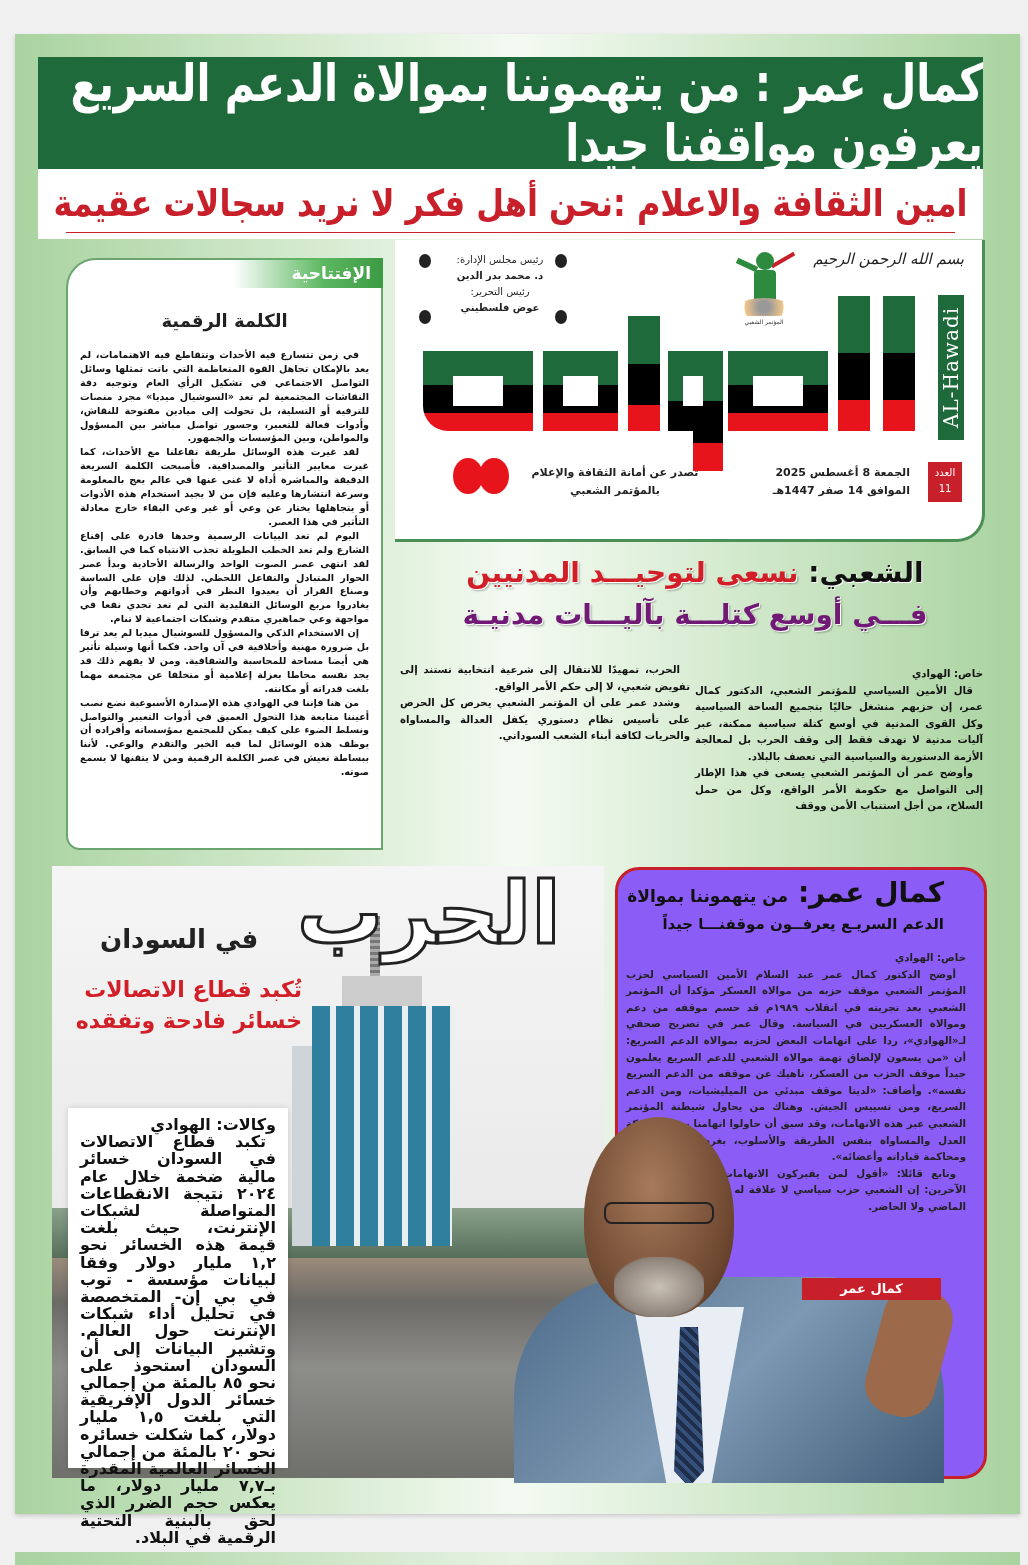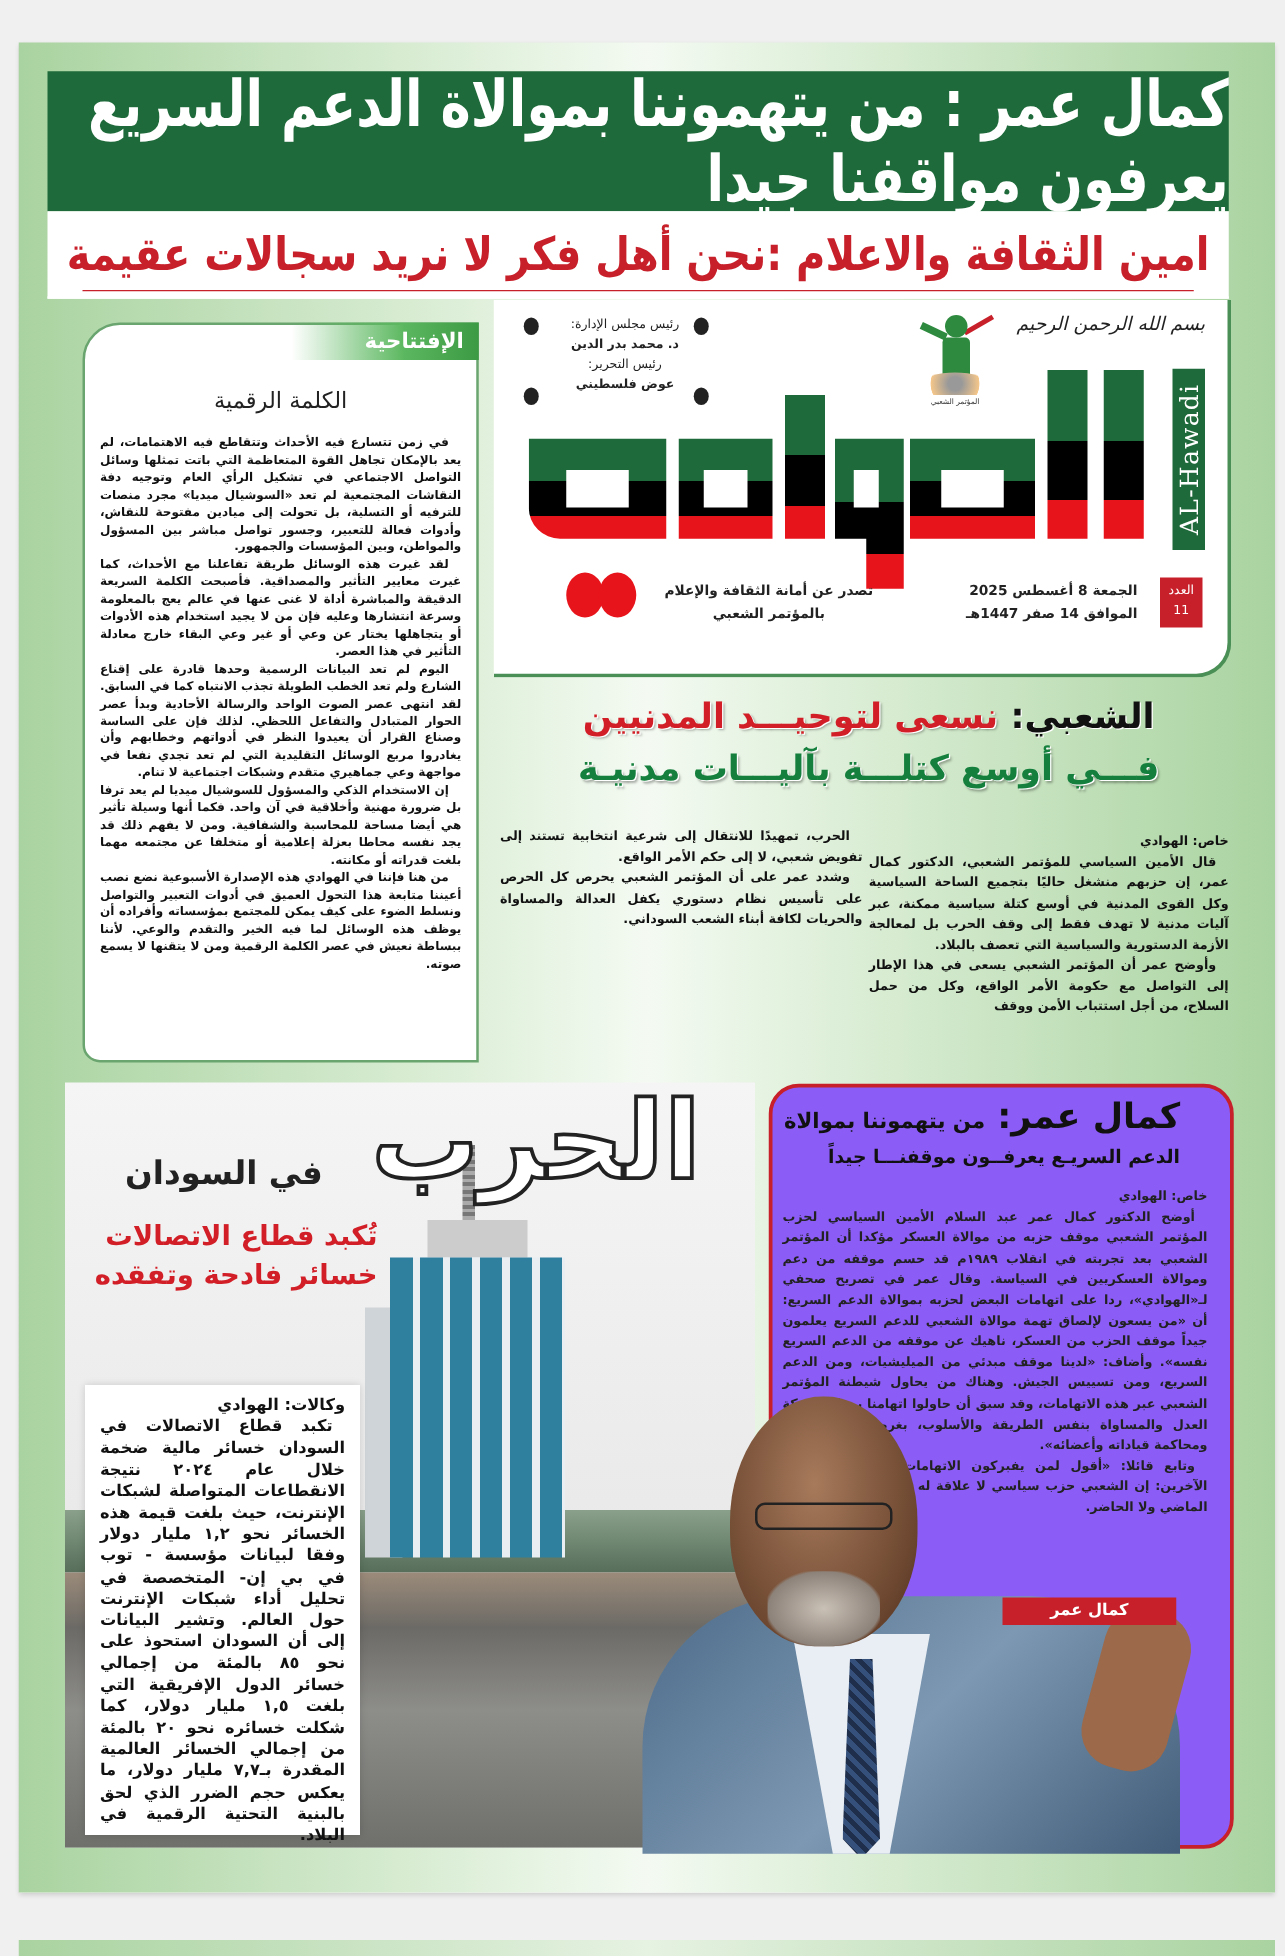--- a/index.html
+++ b/index.html
@@ -74,49 +74,49 @@
   
   .editorial {
     position: absolute; left: 66px; top: 258px; width: 317px; height: 592px;
     background: #fff; border: 2px solid #6aa56f; border-radius: 30px 0 0 14px;
   }
   .editorial-tab {
     position: absolute; right: -2px; top: -2px; width: 150px; height: 30px;
     background: linear-gradient(90deg, rgba(76,175,80,0) 0%, #5cb860 60%, #3c9a44 100%);
     color: #fff; font-weight: bold; font-size: 17px; text-align: right; padding-right: 12px; line-height: 30px;
   }
-  .editorial-title { position: absolute; left: 0; right: 0; top: 50px; text-align: center; font-size: 18px; font-weight: normal; color: #222; }
+  .editorial-title { position: absolute; left: 0; right: 0; top: 50px; text-align: center; font-size: 18px; font-weight: bold; color: #222; }
   .editorial-body { position: absolute; left: 12px; right: 12px; top: 88px; font-size: 9.6px; line-height: 13.9px; color: #111; text-align: justify; font-weight: bold; }
   .editorial-body p { text-indent: 10px; }
 
   
   .shaabi-head { position: absolute; left: 450px; top: 552px; width: 490px; text-align: center; }
   .shaabi-head .l1 { font-size: 28px; font-weight: bold; line-height: 42px; }
-  .shaabi-head .l2 { font-size: 28px; font-weight: bold; line-height: 42px; color: #15803d; text-shadow: 1px 1px 0 #fff, 2px 2px 2px rgba(0,0,0,0.3); }
+  .shaabi-head .l2 { font-size: 28px; font-weight: bold; line-height: 42px; color: #701a75; text-shadow: 1px 1px 0 #fff, 2px 2px 2px rgba(0,0,0,0.3); }
   .shaabi-head .blk { color: #111; text-shadow: 1px 1px 0 #fff; }
   .shaabi-head .red { color: #d21f27; text-shadow: 1px 1px 0 #fff, 2px 2px 2px rgba(0,0,0,0.3); }
   .col { position: absolute; font-size: 10.2px; line-height: 16.5px; font-weight: bold; color: #111; text-align: justify; }
   .col p { text-indent: 10px; }
   .col .by { text-indent: 0; font-weight: bold; }
   .col-right { left: 695px; top: 666px; width: 288px; }
   .col-left { left: 400px; top: 662px; width: 290px; }
 
   
   .war-box { position: absolute; left: 52px; top: 866px; width: 552px; height: 612px; background: linear-gradient(180deg, #f5f5f5 0%, #e9e9e9 60%, #d8d8d8 100%); }
   .tower { position: absolute; left: 240px; top: 50px; width: 170px; height: 330px; }
   .tower .spire { position: absolute; left: 78px; top: 0; width: 10px; height: 70px; background: repeating-linear-gradient(180deg, #777 0 3px, #aaa 3px 6px); }
   .tower .top { position: absolute; left: 50px; top: 60px; width: 80px; height: 30px; background: #ccc; }
   .tower .shaft { position: absolute; left: 20px; top: 90px; width: 140px; height: 240px; background: repeating-linear-gradient(90deg, #2f7f9e 0 18px, #e8eef2 18px 24px); }
   .tower .left { position: absolute; left: 0; top: 130px; width: 30px; height: 200px; background: #cfd4d8; }
   .water { position: absolute; left: 0; right: 0; bottom: 0; height: 220px; background: linear-gradient(180deg, #9b8b7a 0%, #6c6a66 20%, #8d8d8a 50%, #6f6f6c 100%); }
   .shore { position: absolute; left: 0; right: 0; bottom: 220px; height: 50px; background: linear-gradient(180deg, #8aa08a 0%, #566e5a 100%); }
   .war-big { position: absolute; left: 245px; top: 4px; font-size: 86px; font-weight: bold; color: #fff; -webkit-text-stroke: 3px #222; line-height: 1; }
   .war-sub { position: absolute; left: 48px; top: 58px; font-size: 26px; font-weight: bold; color: #222; }
   .war-red { position: absolute; left: 10px; top: 108px; width: 240px; text-align: right; font-size: 22px; font-weight: bold; color: #d21f27; line-height: 31px; }
-  .war-text { position: absolute; left: 16px; top: 242px; width: 220px; height: 360px; background: #fff; padding: 8px 12px; font-size: 13px; line-height: 17.2px; font-weight: bold; color: #111; text-align: justify; box-shadow: 0 0 6px rgba(0,0,0,0.15); }
+  .war-text { position: absolute; left: 16px; top: 242px; width: 220px; height: 360px; background: #fff; padding: 8px 12px; font-size: 16px; line-height: 17.2px; font-weight: bold; color: #111; text-align: justify; box-shadow: 0 0 6px rgba(0,0,0,0.15); }
   .war-text p { text-indent: 10px; }
 
   
   .kamal-box {
     position: absolute; left: 615px; top: 867px; width: 372px; height: 612px;
     background: #8b5cf6; border: 3px solid #c8202a; border-radius: 24px;
   }
   .kamal-title { position: absolute; right: 40px; top: 6px; text-align: right; }
   .kamal-title .t1 { font-size: 28px; font-weight: bold; color: #111; line-height: 34px; }
   .kamal-title .t1 small { font-size: 17px; }

